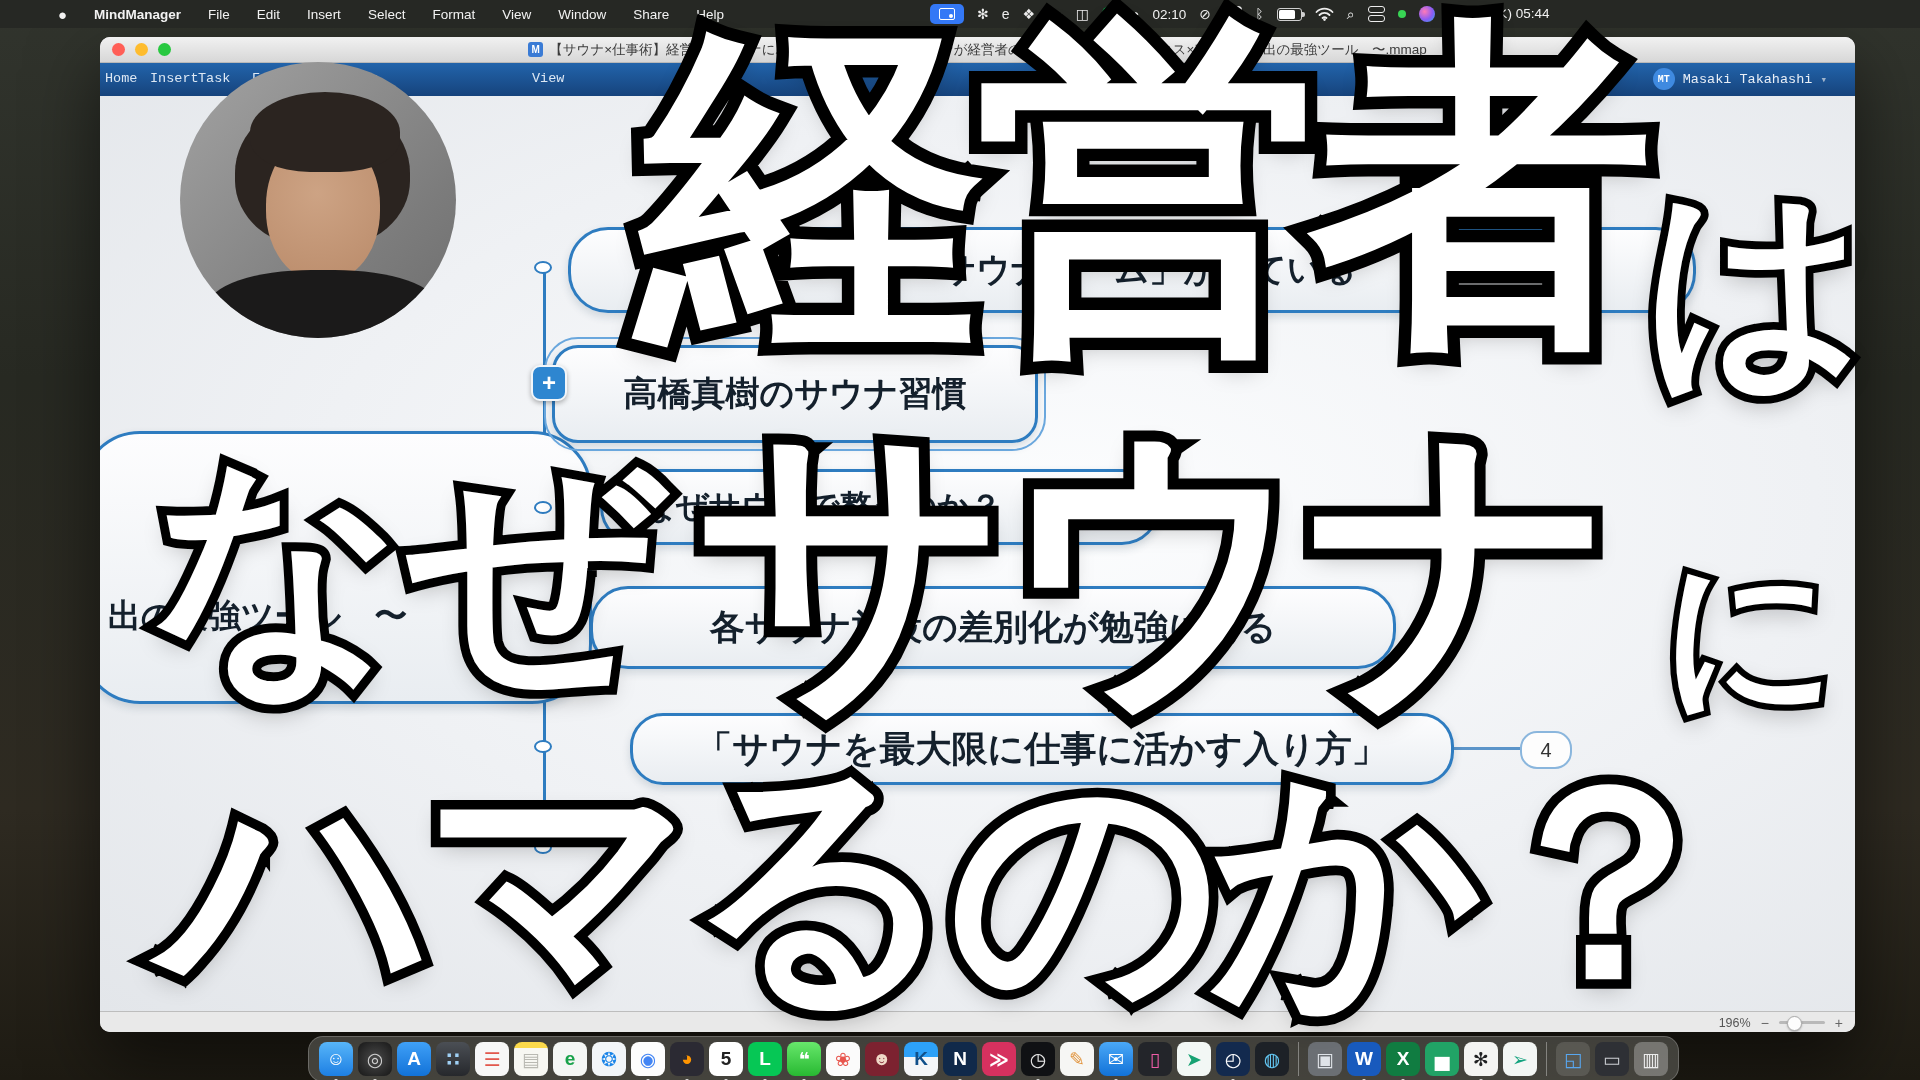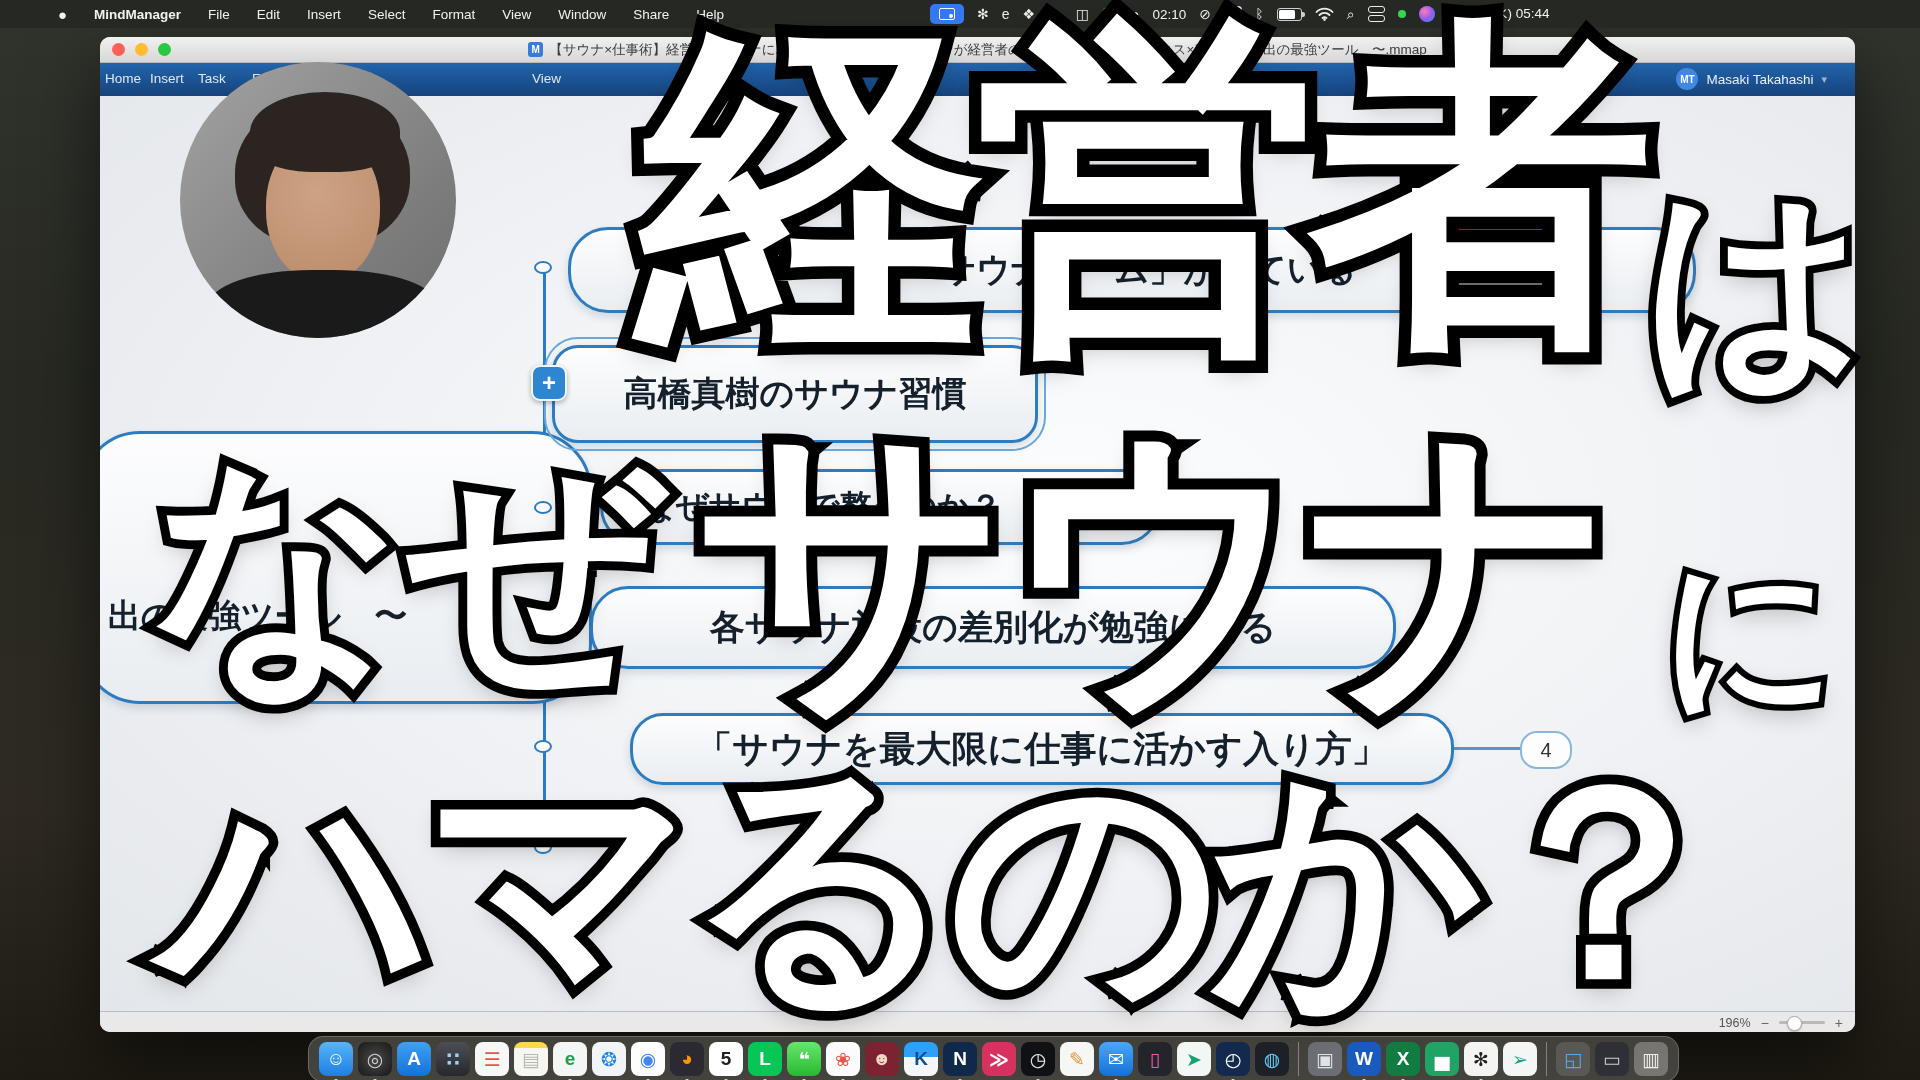--- a/index.html
+++ b/index.html
@@ -33,21 +33,21 @@
   .window{position:absolute;left:100px;top:37px;width:1755px;height:995px;border-radius:10px;
     box-shadow:0 30px 70px rgba(0,0,0,.55);z-index:5;overflow:hidden;background:#eef0f3;}
   .titlebar{position:relative;height:25px;background:linear-gradient(180deg,#f1f1f1,#d7d7d7);
     border-bottom:1px solid #b9b9b9;display:flex;align-items:center;justify-content:center;}
   .lights{position:absolute;left:12px;top:6px;display:flex;gap:10px;}
   .light{width:13px;height:13px;border-radius:50%;}
   .l-red{background:#ff5f57;}.l-yellow{background:#febc2e;}.l-green{background:#28c840;}
   .wtitle{font-size:13.5px;color:#3b3b3b;white-space:nowrap;display:flex;align-items:center;gap:6px;}
   .docicon{display:inline-block;width:15px;height:15px;background:#3a7bd5;color:#fff;border-radius:3px;
     font-size:10px;font-weight:bold;text-align:center;line-height:15px;}
-  .ribbon{position:relative;height:33px;background:linear-gradient(180deg,#2264ab,#16437c);}
+  .ribbon{position:relative;height:33px;background:linear-gradient(180deg,#2264ab,#16437c);font-family:Liberation Mono, monospace;}
   .rtab{position:absolute;top:8px;font-size:13.5px;color:#dde8f4;white-space:nowrap;}
   .account{position:absolute;right:28px;top:5px;display:flex;align-items:center;gap:8px;}
   .avat-mt{width:22px;height:22px;border-radius:50%;background:#3f8ae0;color:#fff;font-size:10px;font-weight:bold;
     display:flex;align-items:center;justify-content:center;}
   .accname{color:#e9eff7;font-size:13.5px;}
   .accchev{color:#9fb4cc;font-size:11px;}
   .canvas{position:relative;height:915px;
     background:radial-gradient(ellipse at 55% 45%,#fcfdfe 0%,#eff1f4 55%,#e3e6ea 100%);}
   .statusbar{position:relative;height:21px;background:#e9e9e9;border-top:1px solid #bdbdbd;
     display:flex;align-items:center;justify-content:flex-end;gap:10px;padding-right:12px;font-size:12.5px;color:#555;}

